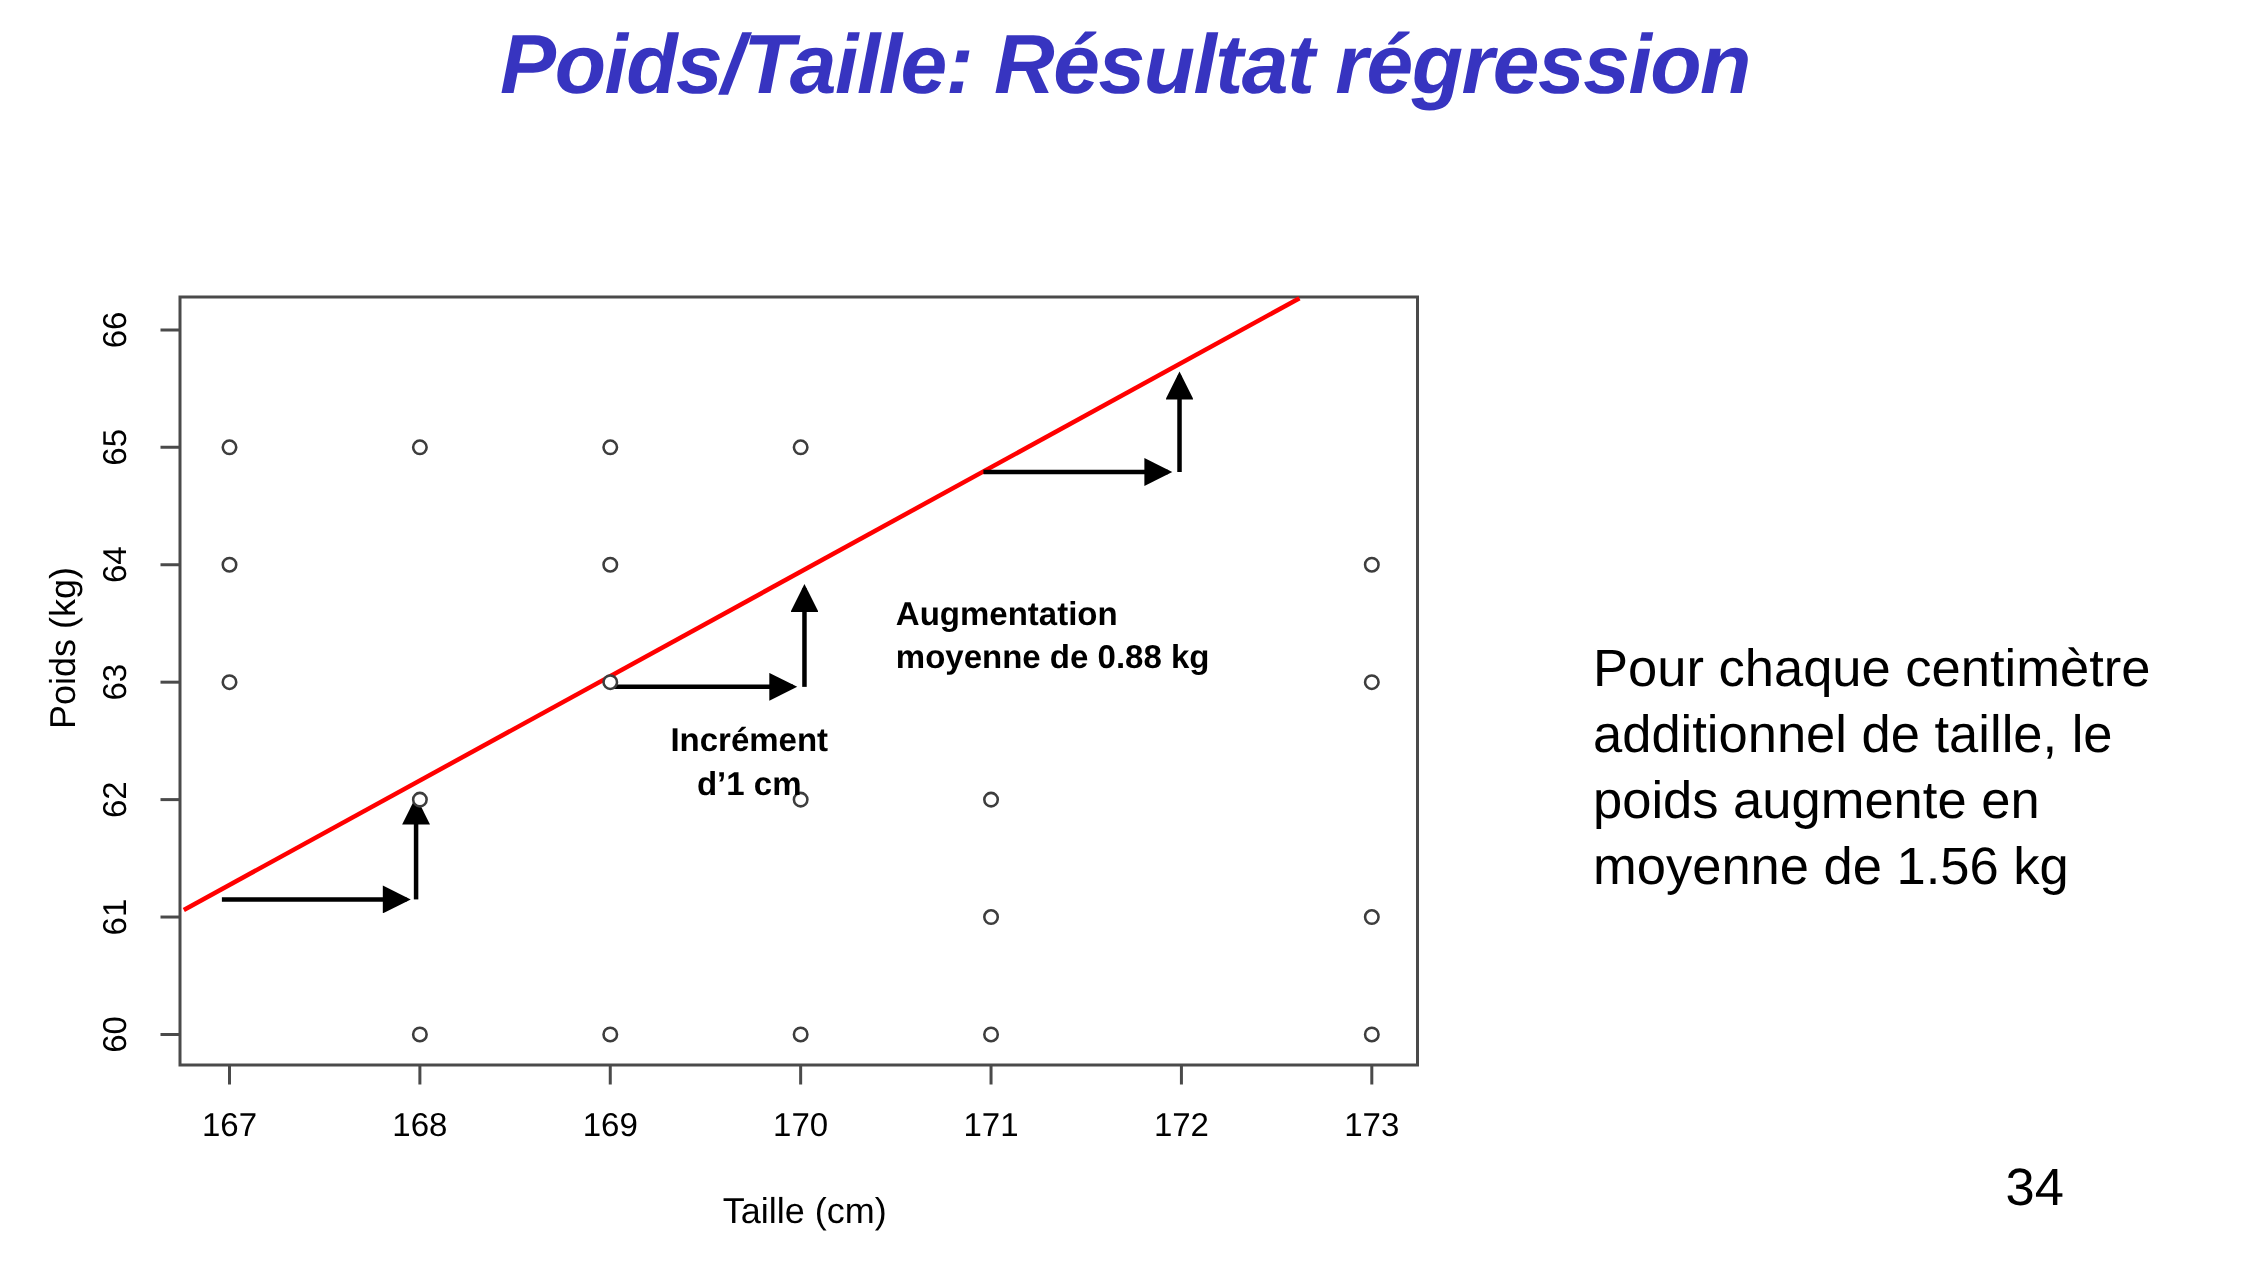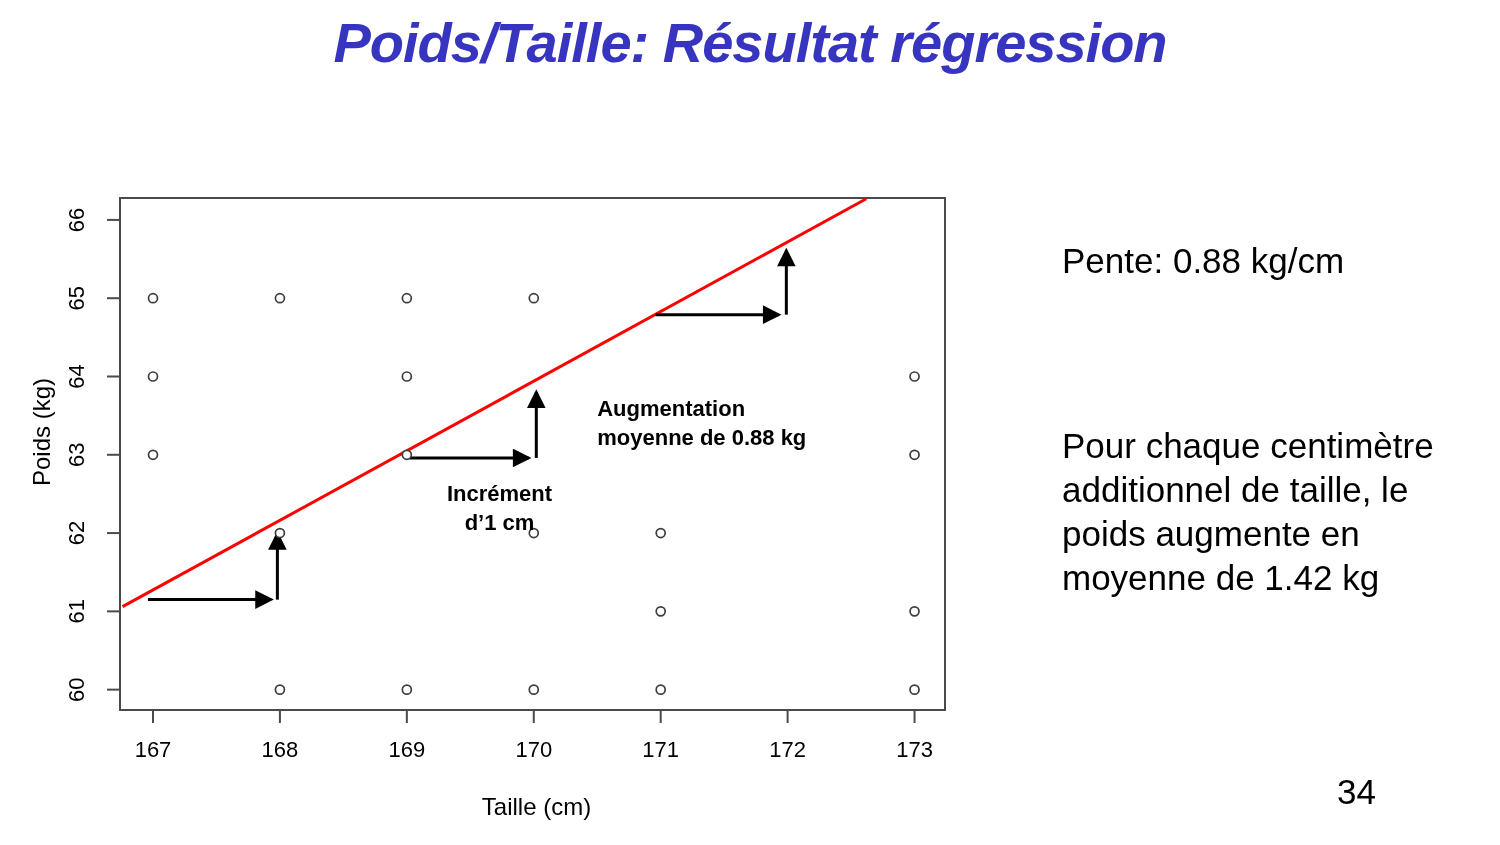--- a/index.html
+++ b/index.html
@@ -123,19 +123,18 @@
       <circle cx="386.8461538461527" cy="504.6452599388381" r="4.5" fill="#ffffff" stroke="#3d3d3d" stroke-width="1.7"></circle>
       <circle cx="513.7692307692296" cy="504.6452599388381" r="4.5" fill="#ffffff" stroke="#3d3d3d" stroke-width="1.7"></circle>
       <circle cx="640.6923076923066" cy="504.6452599388381" r="4.5" fill="#ffffff" stroke="#3d3d3d" stroke-width="1.7"></circle>
       <circle cx="894.5384615384604" cy="504.6452599388381" r="4.5" fill="#ffffff" stroke="#3d3d3d" stroke-width="1.7"></circle>
       <text x="479.49999999999756" y="315.9724770642206" text-anchor="middle" font-size="22" font-weight="bold" fill="#000000">Incrément</text>
       <text x="479.49999999999756" y="344.9724770642206" text-anchor="middle" font-size="22" font-weight="bold" fill="#000000">d’1 cm</text>
       <text x="577.230769230768" y="231.42201834862382" text-anchor="start" font-size="22" font-weight="bold" fill="#000000">Augmentation</text>
       <text x="577.230769230768" y="260.42201834862385" text-anchor="start" font-size="22" font-weight="bold" fill="#000000">moyenne de 0.88 kg</text>
     </svg>
 
-  <div class="pente">Pente: 0.88 kg/cm</div>
 
-  <div class="para">Pour chaque centimètre additionnel de taille, le poids augmente en moyenne de 1.42 kg</div>
+  <div class="para">Pour chaque centimètre additionnel de taille, le poids augmente en moyenne de 1.56 kg</div>
 
   <div class="pagenum">34</div>
 
 </div>
 
 </body></html>

